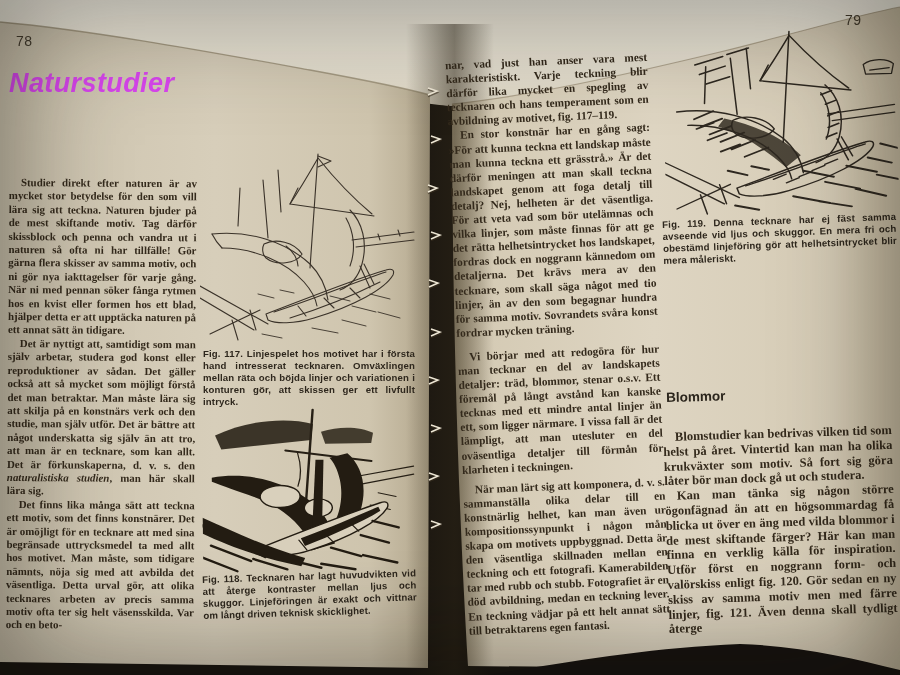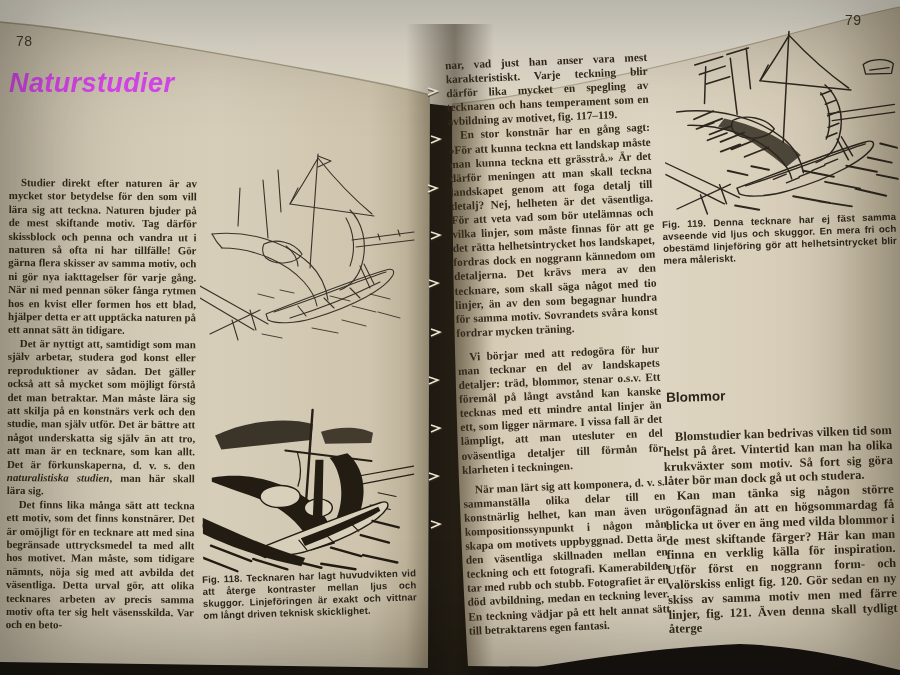--- a/index.html
+++ b/index.html
@@ -118,20 +118,21 @@
           <path d="M66,168 C98,156 152,134 186,124 C192,122 195,124 193,129 C185,143 154,160 114,172 C94,178 76,178 68,174 Z"></path>
           <path d="M74,166 C112,154 160,134 186,126"></path>
           <path d="M98,160 L106,170 M124,152 L134,162 M150,142 L160,152"></path>
           <path d="M90,172 C122,162 152,150 180,136"></path>
           <path d="M0,140 L68,178 M0,152 L54,184 M10,188 L60,164"></path>
           <path d="M32,174 L38,194 M50,164 L56,184"></path>
           <path d="M58,148 l16,4 M80,144 l14,3 M130,150 l20,5 M152,160 l24,6 M170,148 l20,5 M112,182 l26,5 M142,174 l24,6 M178,166 l22,6 M62,188 l20,4" stroke-width="0.9"></path>
         </g>
       </svg>
     </figure>
+    <div class="abs cap cap117">Fig. 117. Linjespelet hos motivet har i första hand intresserat tecknaren. Omväxlingen mellan räta och böjda linjer och variationen i konturen gör, att skissen ger ett livfullt intryck.</div>
 
     <figure class="abs fig118">
       <svg width="213" height="168" viewBox="0 0 213 168" role="img" aria-label="Ink sketch of the same boats with strong light and shadow contrast">
         <path d="M14,30 C44,16 84,12 112,20 L110,36 L20,44 Z" fill="#2a2318" opacity="0.9"></path>
         <path d="M120,28 C140,22 160,24 172,30 L170,40 L124,40 Z" fill="#2a2318" opacity="0.85"></path>
         <g stroke="#261f15" fill="none" stroke-width="1.2" stroke-linecap="round" stroke-linejoin="round">
           <path d="M112,6 L104,96" stroke-width="2.4"></path>
           <path d="M84,46 L170,58" stroke-width="2"></path>
           <path d="M96,48 C100,62 100,72 96,82 M148,54 C150,66 148,76 144,84"></path>
           <path d="M150,74 L212,64 M154,82 L212,72"></path>

